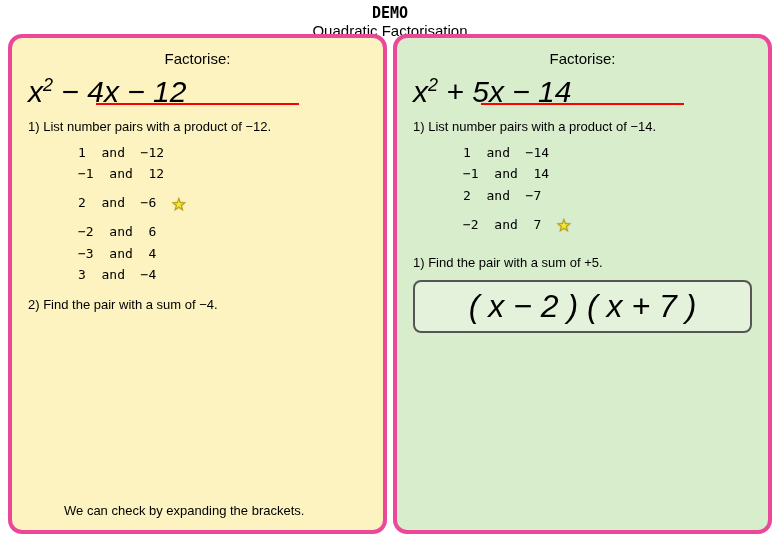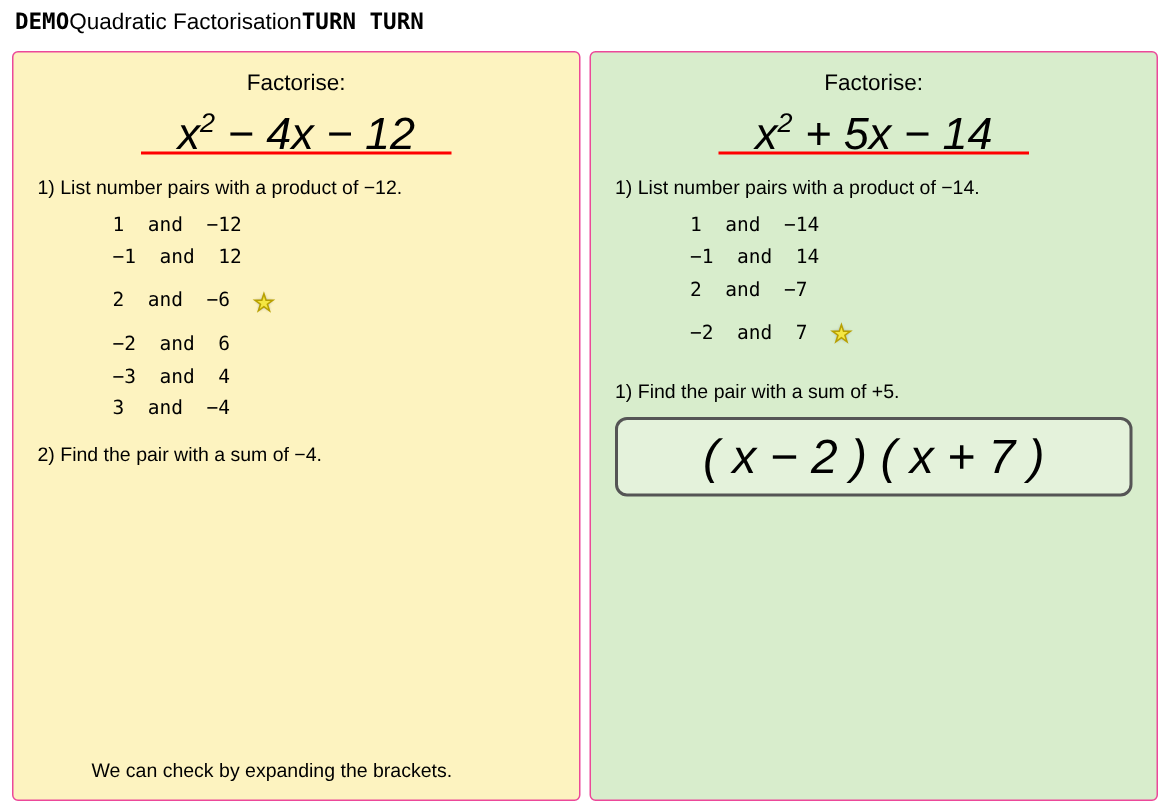--- a/index.html
+++ b/index.html
@@ -5,24 +5,26 @@
     * { margin: 0; padding: 0; box-sizing: border-box; }
     body {
       width: 780px;
       height: 540px;
       background: #fff;
       font-family: Arial, sans-serif;
       overflow: hidden;
     }
     .header {
       display: flex;
+      justify-content: space-between;
       align-items: center;
       padding: 4px 10px;
       background: #fff;
       height: 28px;
+      flex-direction: column;
     }
     .header-left {
       font-weight: bold;
       font-size: 15px;
       font-family: monospace;
     }
     .header-center {
       font-size: 15px;
     }
     .header-right {
@@ -31,41 +33,41 @@
       font-family: monospace;
     }
     .panels {
       display: flex;
       gap: 0;
       padding: 6px 8px;
       height: 512px;
     }
     .panel {
       flex: 1;
-      border-radius: 4px;
-      border: 1px solid #ec4899;
+      border-radius: 14px;
+      border: 4px solid #ec4899;
       padding: 12px 16px;
       display: flex;
       flex-direction: column;
       gap: 6px;
     }
     .panel-left {
       background: #fdf3c0;
       margin-right: 6px;
     }
     .panel-right {
       background: #d8edcc;
     }
     .factorise-label {
       text-align: center;
       font-size: 15px;
       margin-bottom: 2px;
     }
     .equation {
-      text-align: center;
+      text-align: left;
       font-size: 30px;
       font-style: italic;
       margin-bottom: 4px;
       position: relative;
       display: inline-block;
       width: 100%;
     }
     .equation-underline {
       display: block;
       width: 60%;

